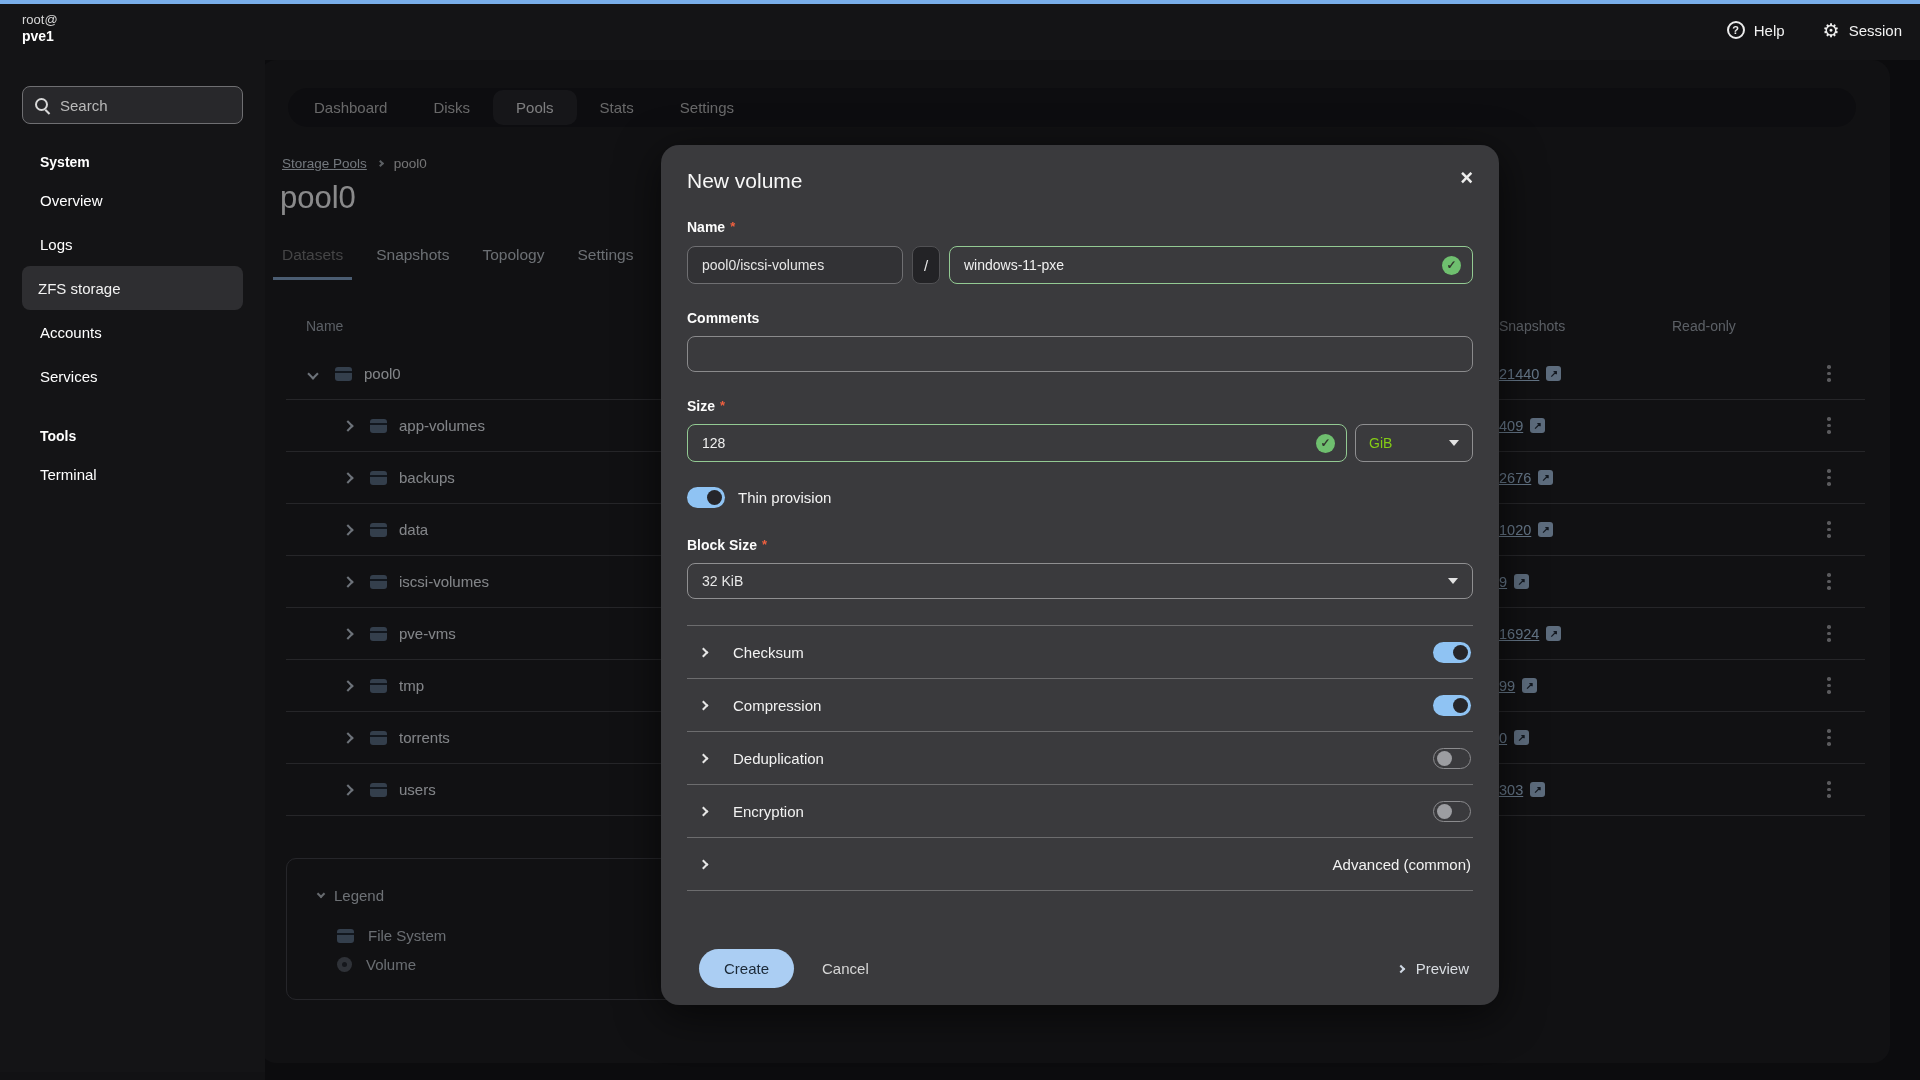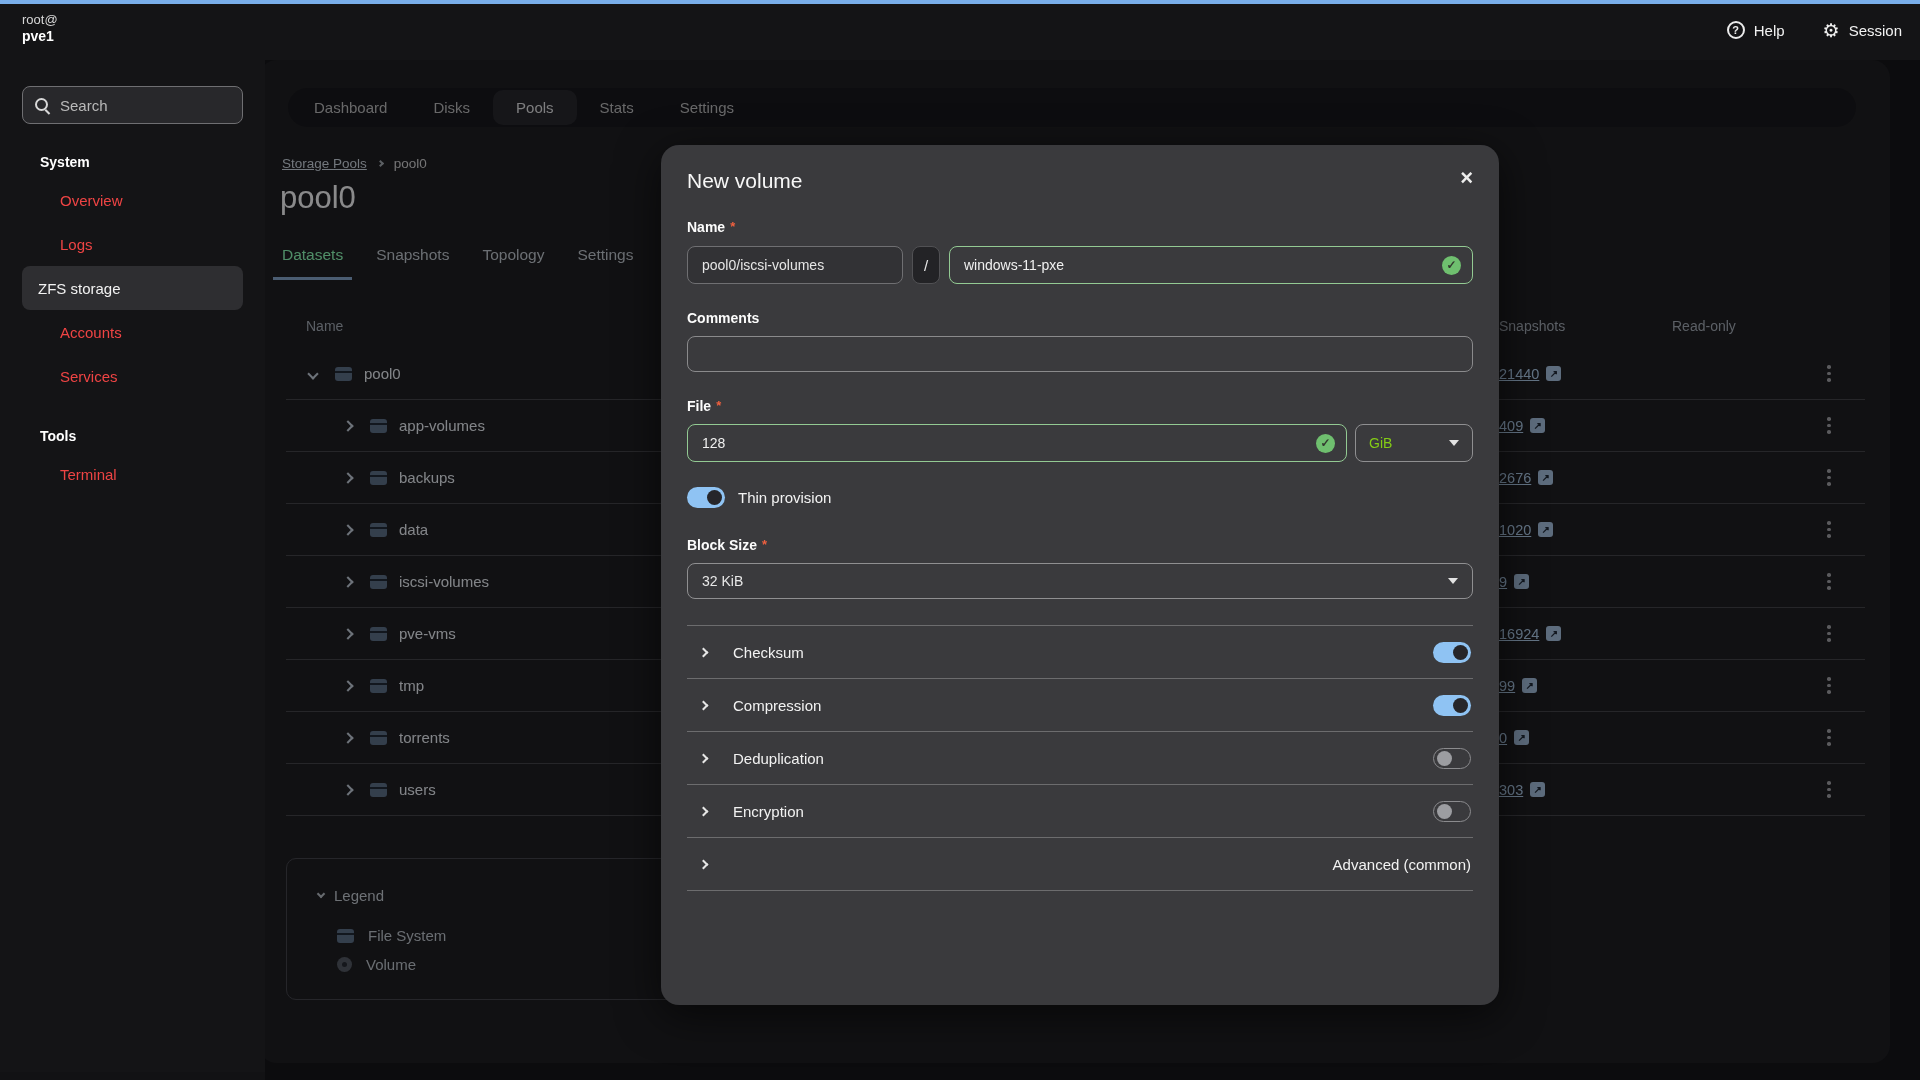--- a/index.html
+++ b/index.html
@@ -19,40 +19,40 @@
   .gear{font-size:19px;color:#f0f0f0;line-height:1;}
 
   
   .sidebar{position:absolute;left:0;top:60px;width:265px;bottom:8px;background:#141416;z-index:5;}
   .searchbox{margin:26px 22px 2px 22px;height:38px;background:#28282b;border:1px solid #6f6f72;
     border-radius:8px;display:flex;align-items:center;gap:10px;padding:0 12px;color:#b9b9b9;font-size:15px;}
   .mag{width:15px;height:15px;position:relative;flex:none;}
   .mag::before{content:'';position:absolute;left:0;top:0;width:9px;height:9px;border:2px solid #d8d8d8;border-radius:50%;}
   .mag::after{content:'';position:absolute;left:11px;top:11px;width:6px;height:2px;background:#d8d8d8;transform:rotate(45deg);transform-origin:0 0;}
   .sb-sec{margin:30px 0 8px 40px;font-weight:bold;font-size:14px;color:#ffffff;}
-  .sb-item{height:44px;display:flex;align-items:center;padding-left:60px;font-size:15px;color:#ef4444;cursor:pointer;}
+  .sb-item{height:44px;display:flex;align-items:center;padding-left:40px;font-size:15px;color:#ffffff;cursor:pointer;}
   .sb-item.sel{background:#2e2e31;border-radius:8px;margin:0 22px;padding-left:16px;color:#f2f2f2;}
 
   
   .panel{position:absolute;left:259px;top:60px;width:1631px;height:1003px;background:#1b1b1d;border-radius:18px;}
   .navbar{position:absolute;left:29px;top:28px;width:1568px;height:39px;background:#141417;border-radius:20px;
     display:flex;align-items:center;padding-left:3px;}
   .navtab{padding:9px 23px;font-size:15px;color:#b0b0b0;border-radius:10px;cursor:pointer;}
   .navtab.active{background:#232327;color:#d6d6d6;}
   .breadcrumb{position:absolute;left:23px;top:96px;display:flex;align-items:center;gap:11px;font-size:13.5px;}
   .bc-link{color:#c2cad2;text-decoration:underline;cursor:pointer;}
   .bc-cur{color:#c4c4c4;}
   .chev{display:inline-block;width:7px;height:7px;border-right:2px solid currentColor;border-bottom:2px solid currentColor;flex:none;}
   .chev.r{transform:rotate(-45deg);}
   .chev.d{transform:rotate(45deg);}
   .bc-chev{width:5px;height:5px;color:#9aa0a6;}
   .page-title{position:absolute;left:21px;top:120px;font-size:31px;color:#ebebeb;font-weight:400;}
   .ptabs{position:absolute;left:14px;top:186px;display:flex;}
   .ptab{padding:0 9px 13px 9px;margin-right:15px;font-size:15.5px;color:#b6bcc2;border-bottom:3px solid transparent;cursor:pointer;}
-  .ptab.active{color:#86efac;border-bottom-color:#7f9dbf;}
+  .ptab.active{color:#737373;border-bottom-color:#7f9dbf;}
 
   
   .dtable{position:absolute;left:27px;top:250px;width:1579px;}
   .thead{position:relative;height:38px;font-size:14px;color:#9aa1a9;}
   .thead span{position:absolute;top:8px;}
   .th-name{left:20px;}
   .th-snap{left:1213px;}
   .th-ro{left:1386px;}
   .trow{position:relative;height:52px;border-bottom:1px solid #3e3e43;cursor:pointer;}
   .tname{position:absolute;left:0;top:0;height:100%;display:flex;align-items:center;}
@@ -381,21 +381,21 @@
       <span class="okbadge">✓</span>
     </div>
   </div>
 
   <div class="m-label">
     <span>Comments</span>
   </div>
   <input class="inp comments-inp" value="" style="">
 
   <div class="m-label">
-    <span>File</span>
+    <span>Size</span>
     <span class="req">*</span>
   </div>
   <div class="size-row">
     <div class="valwrap">
       <input class="inp valid" value="128" style="">
       <span class="okbadge">✓</span>
     </div>
     <div class="unit-select">
       <span>GiB</span>
       <span class="caret"></span>
@@ -436,13 +436,21 @@
         <span class="chev r mchev"></span>
         <span class="mseclabel">Encryption</span>
         <span class="switch off"></span>
       </div>
       <div class="msec">
         <span class="chev r mchev"></span>
         <span class="mseclabel">Advanced (common)</span>
       </div>
     </div>
 
+  <div class="m-footer">
+    <button class="btn-create">Create</button>
+    <button class="btn-cancel">Cancel</button>
+    <div class="preview">
+      <span class="chev r pchev"></span>
+      <span>Preview</span>
+    </div>
+  </div>
 </div>
 
 </body></html>

